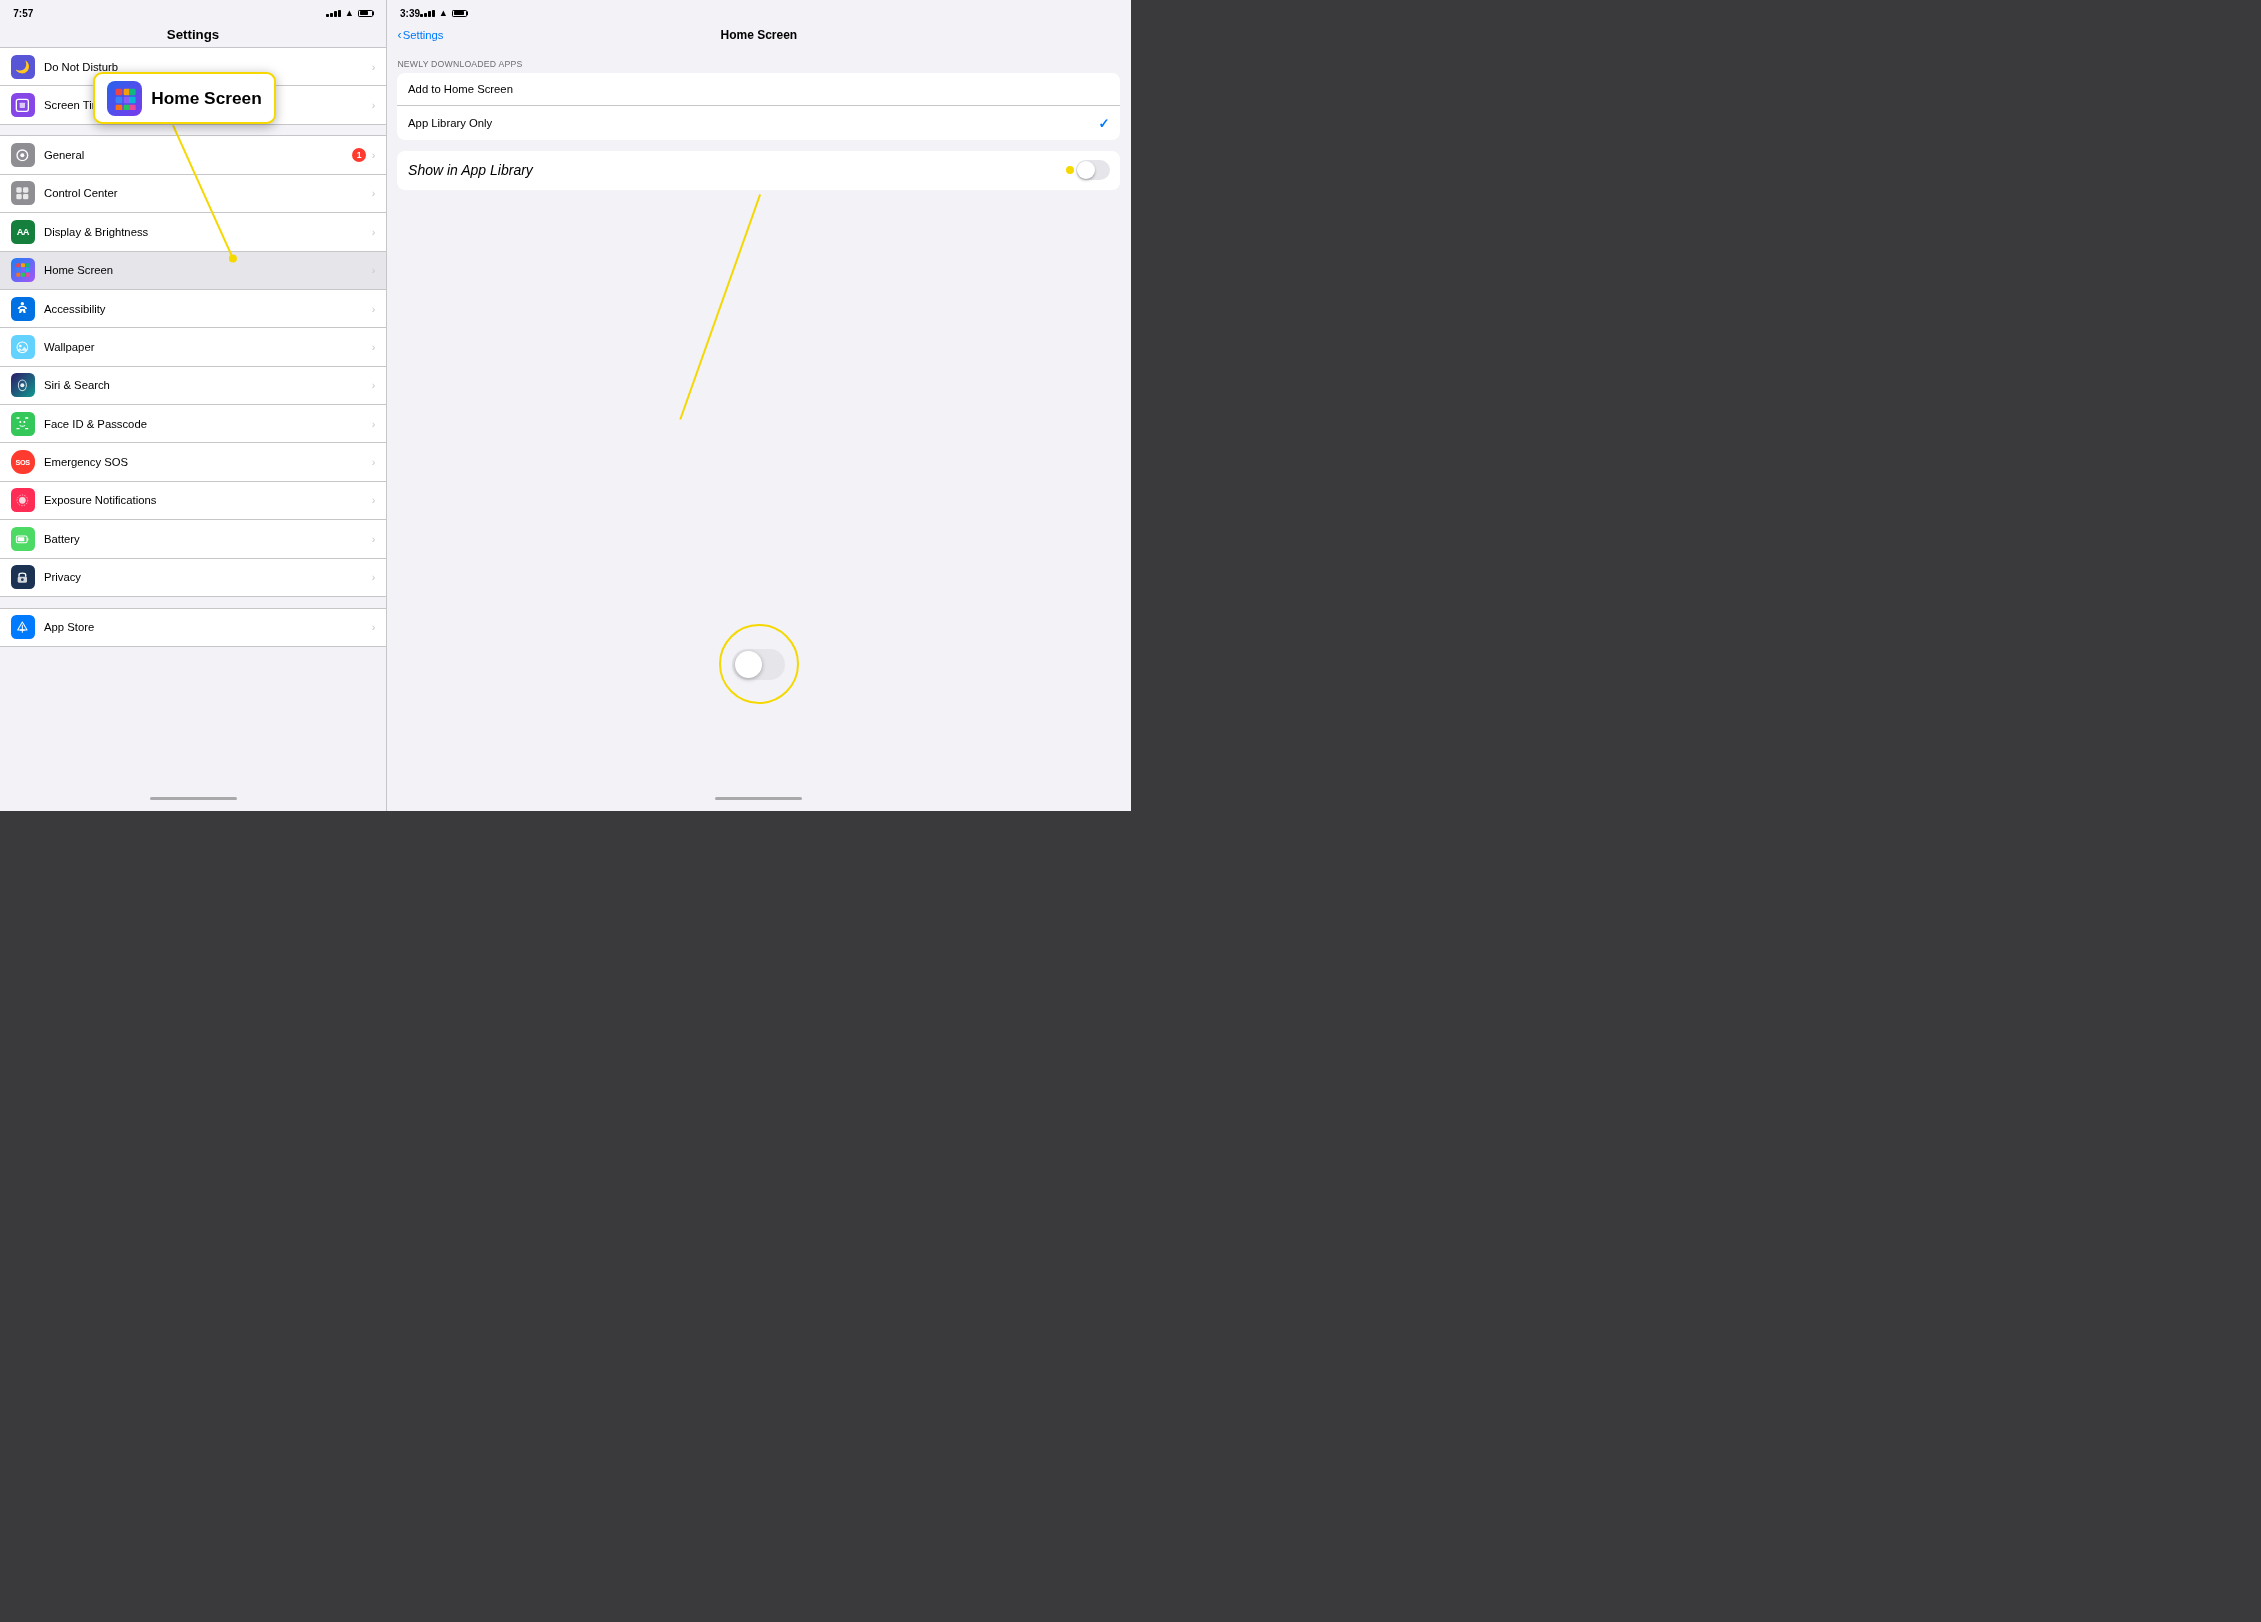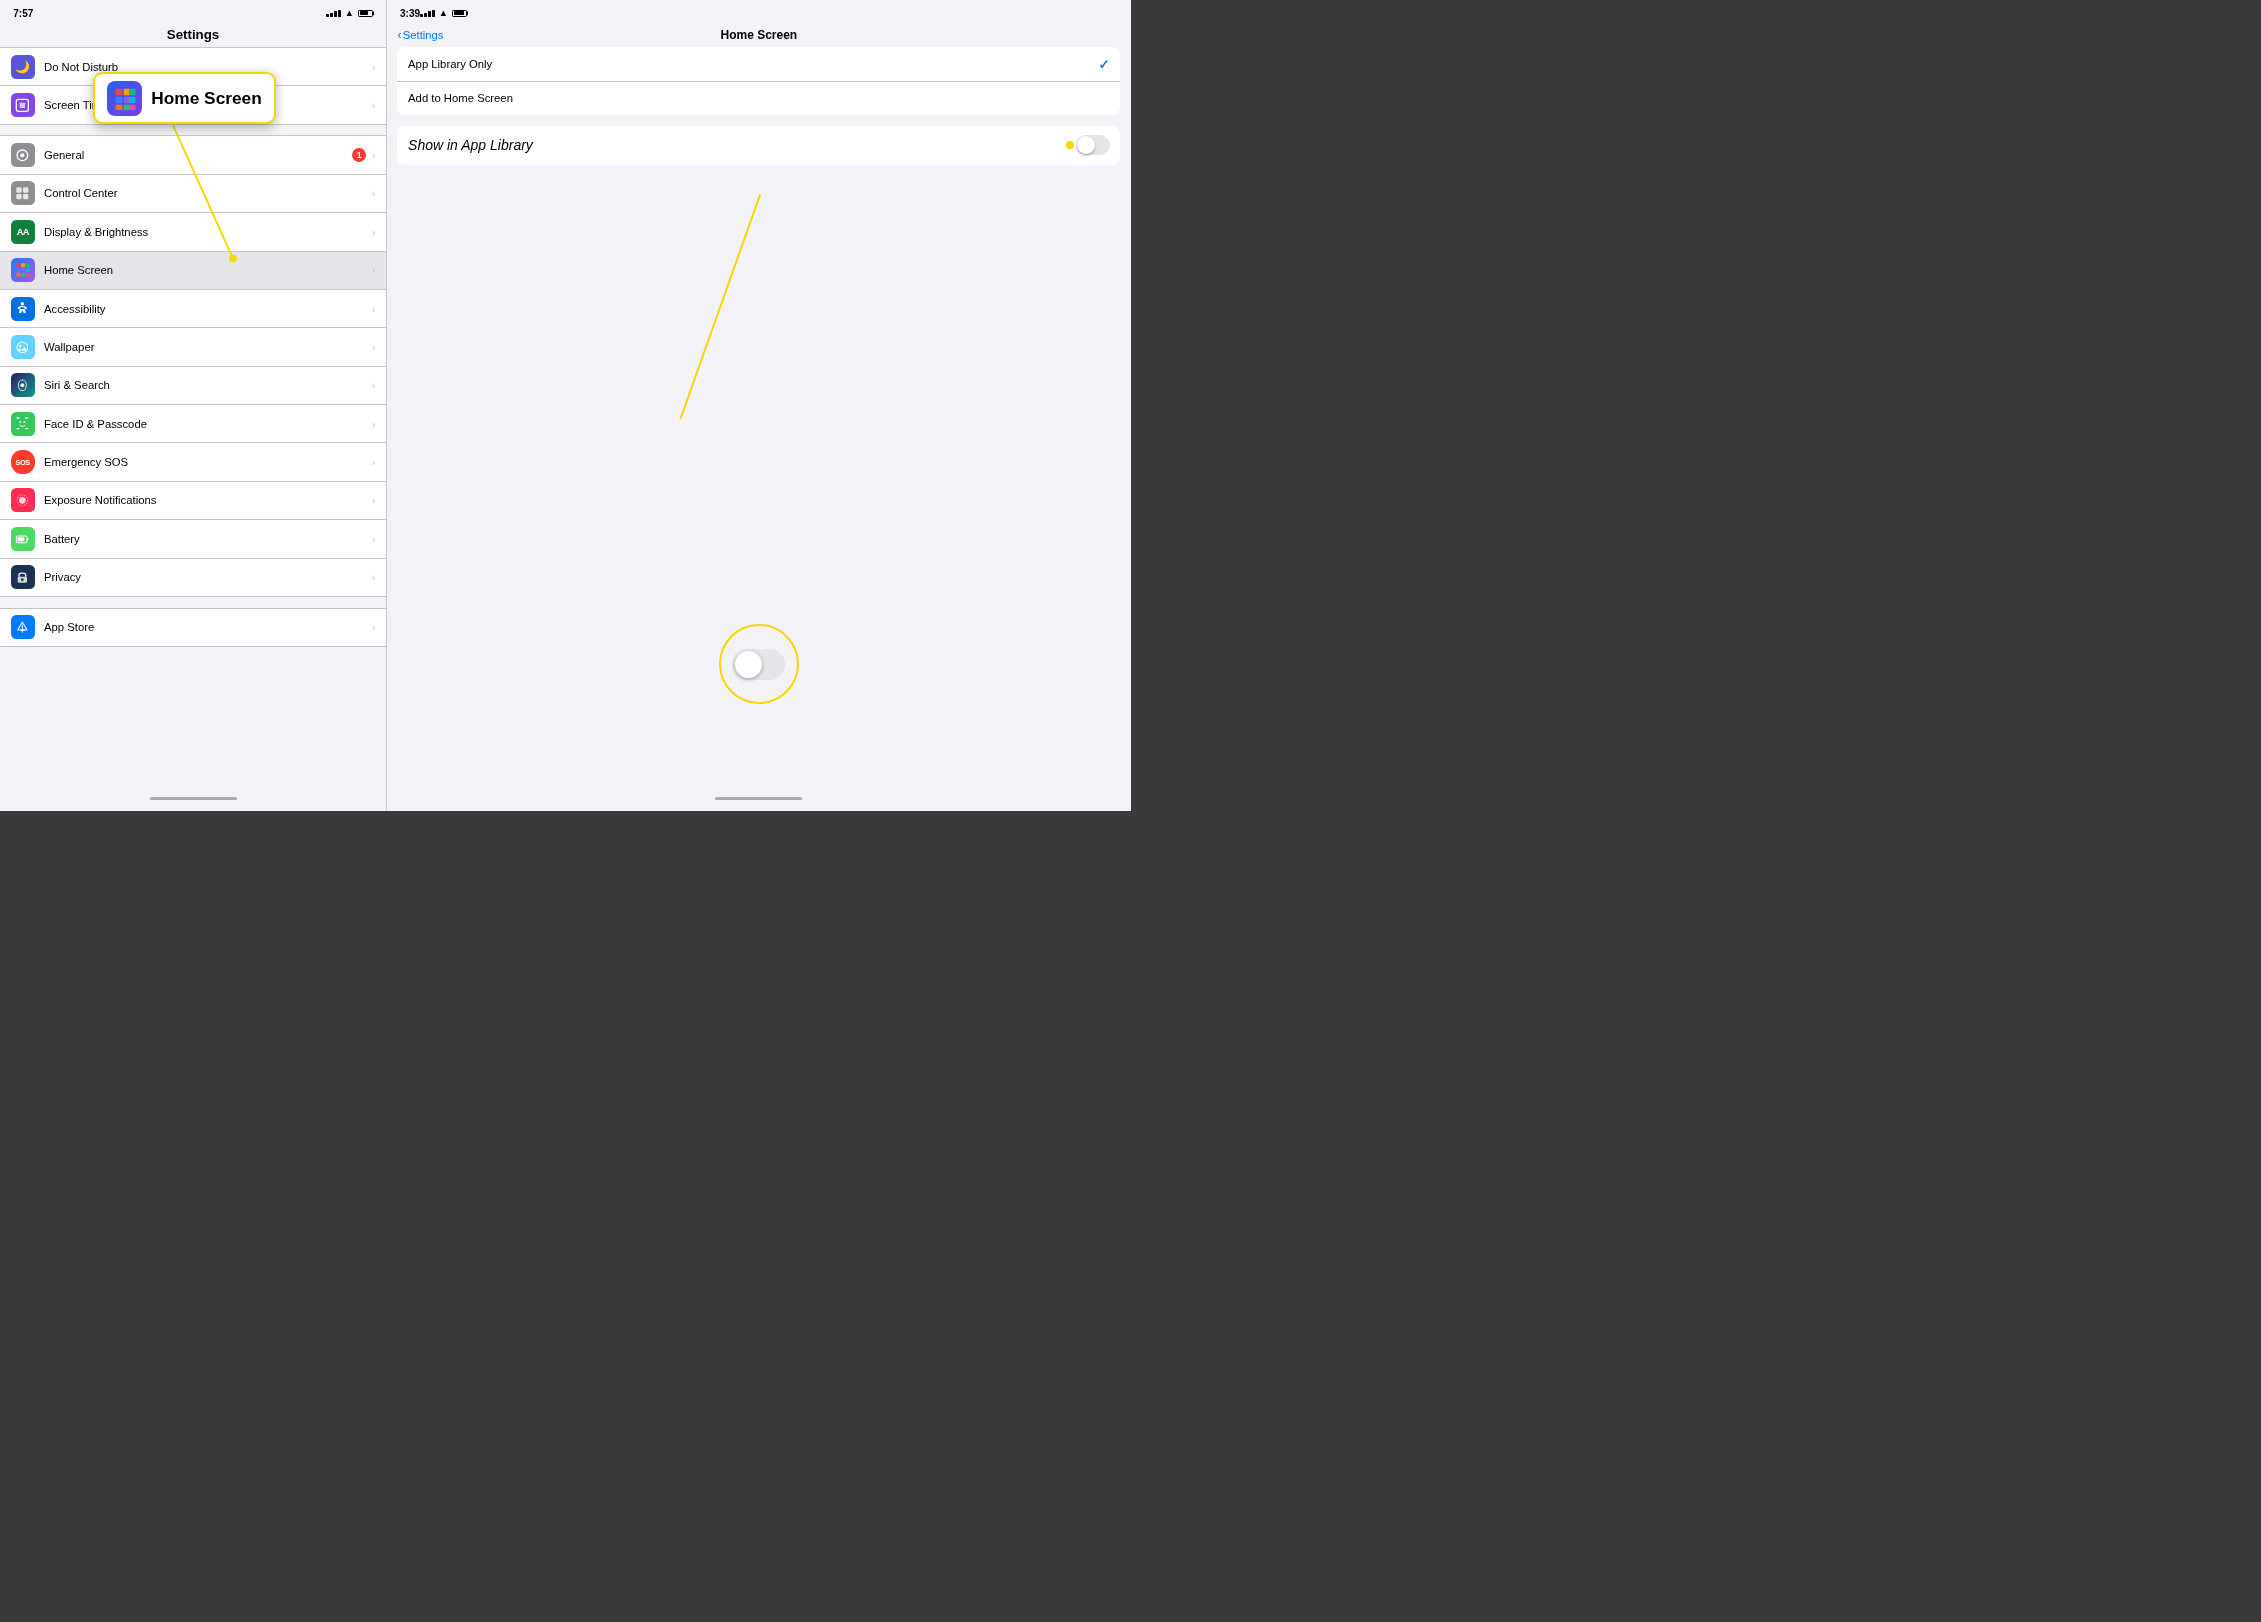--- a/index.html
+++ b/index.html
@@ -697,28 +697,29 @@
   <div class="right-nav">
     <div class="back-button">
       <span class="back-chevron">‹</span>
       <span>Settings</span>
     </div>
     <div class="right-page-title">Home Screen</div>
   </div>
 
   <div class="right-content">
 
+    <div class="section-header">NEWLY DOWNLOADED APPS</div>
 
     <div class="option-group">
+      <div class="option-item">
+        <span class="option-label">Add to Home Screen</span>
+      </div>
       <div class="option-item">
         <span class="option-label">App Library Only</span>
         <span class="checkmark">✓</span>
-      </div>
-      <div class="option-item">
-        <span class="option-label">Add to Home Screen</span>
       </div>
     </div>
 
 
     <div class="option-group">
       <div class="toggle-row">
         <span class="toggle-label">Show in App Library</span>
 
         <div style="position:relative;display:inline-block;">
           <div class="toggle-switch">

